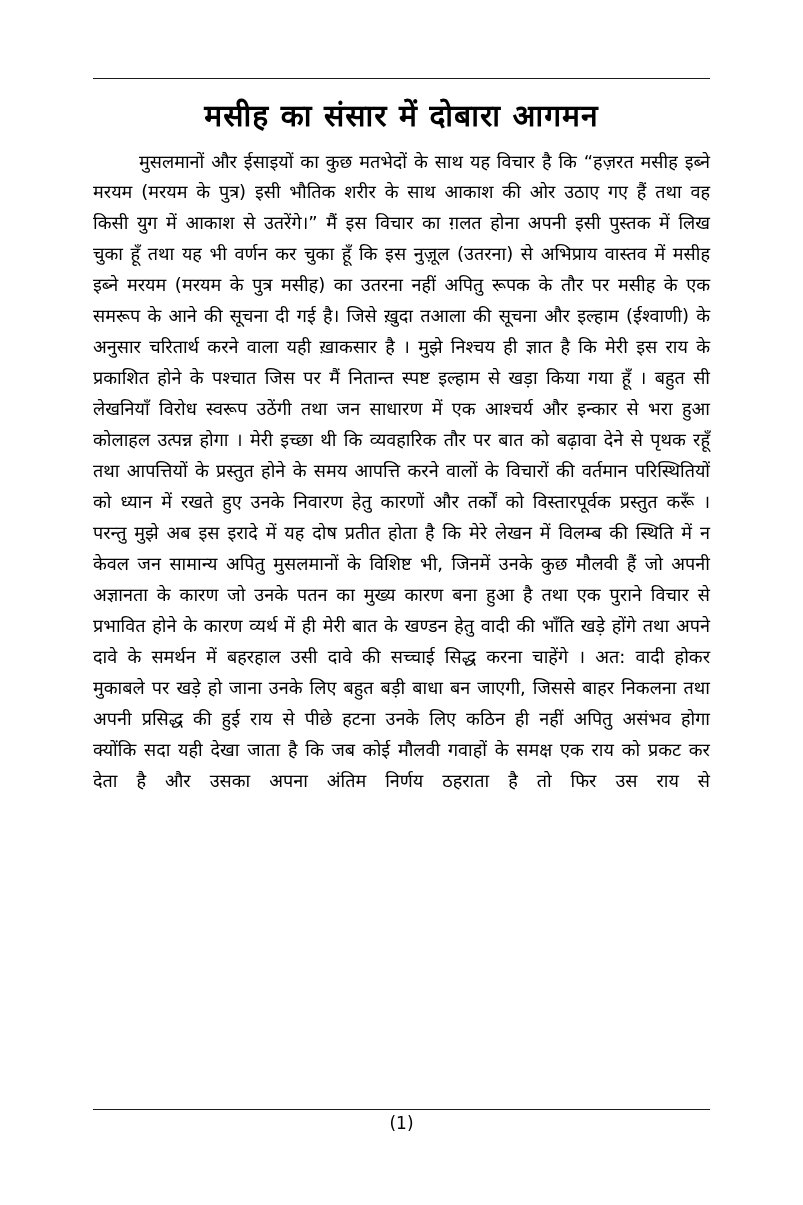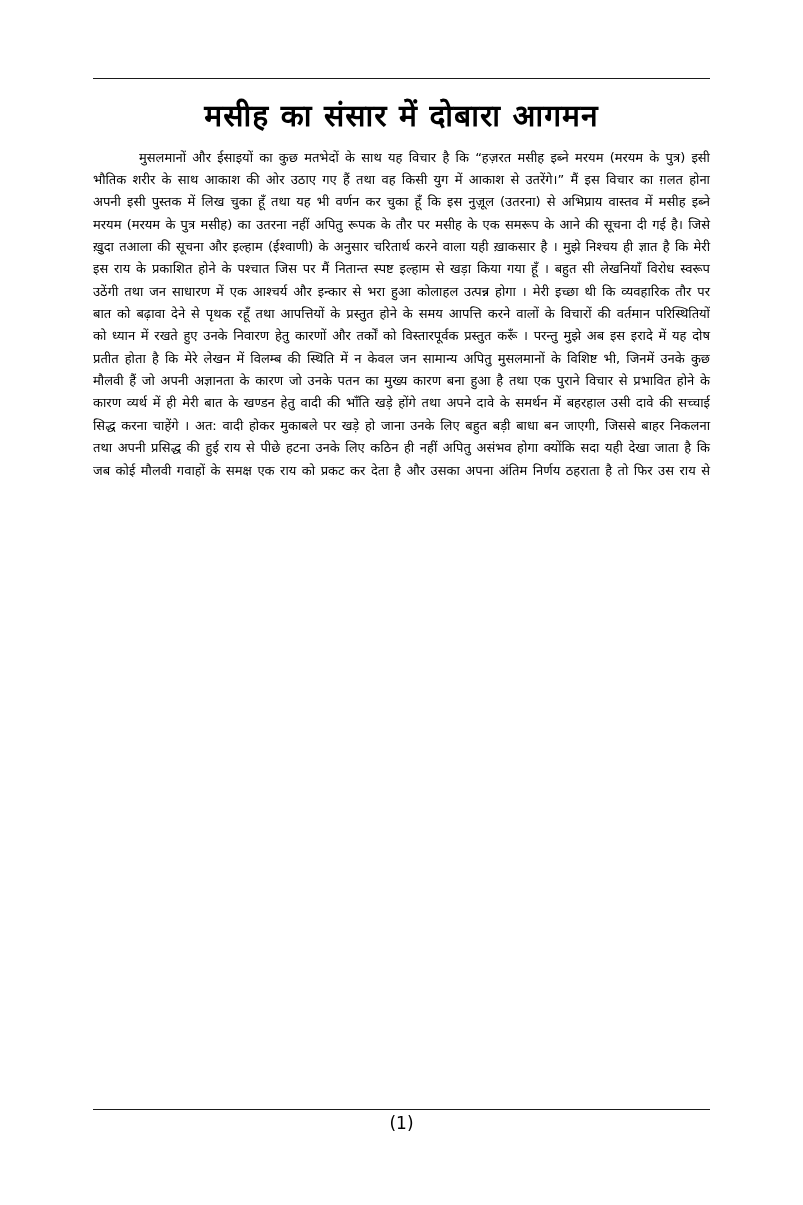--- a/index.html
+++ b/index.html
@@ -36,21 +36,21 @@
     text-align: center;
     font-size: 30px;
     font-weight: bold;
     letter-spacing: 1px;
     margin-top: 18px;
     margin-bottom: 12px;
     line-height: 1.25;
     font-family: "DejaVu Sans", sans-serif;
   }
   .body-text {
-    font-size: 13px;
+    font-size: 18px;
     line-height: 1.72;
     text-align: justify;
     text-align-last: justify;
     word-spacing: 1px;
     font-family: "DejaVu Sans", sans-serif;
   }
   .body-text .indent {
     display: inline-block;
     width: 46px;
   }

